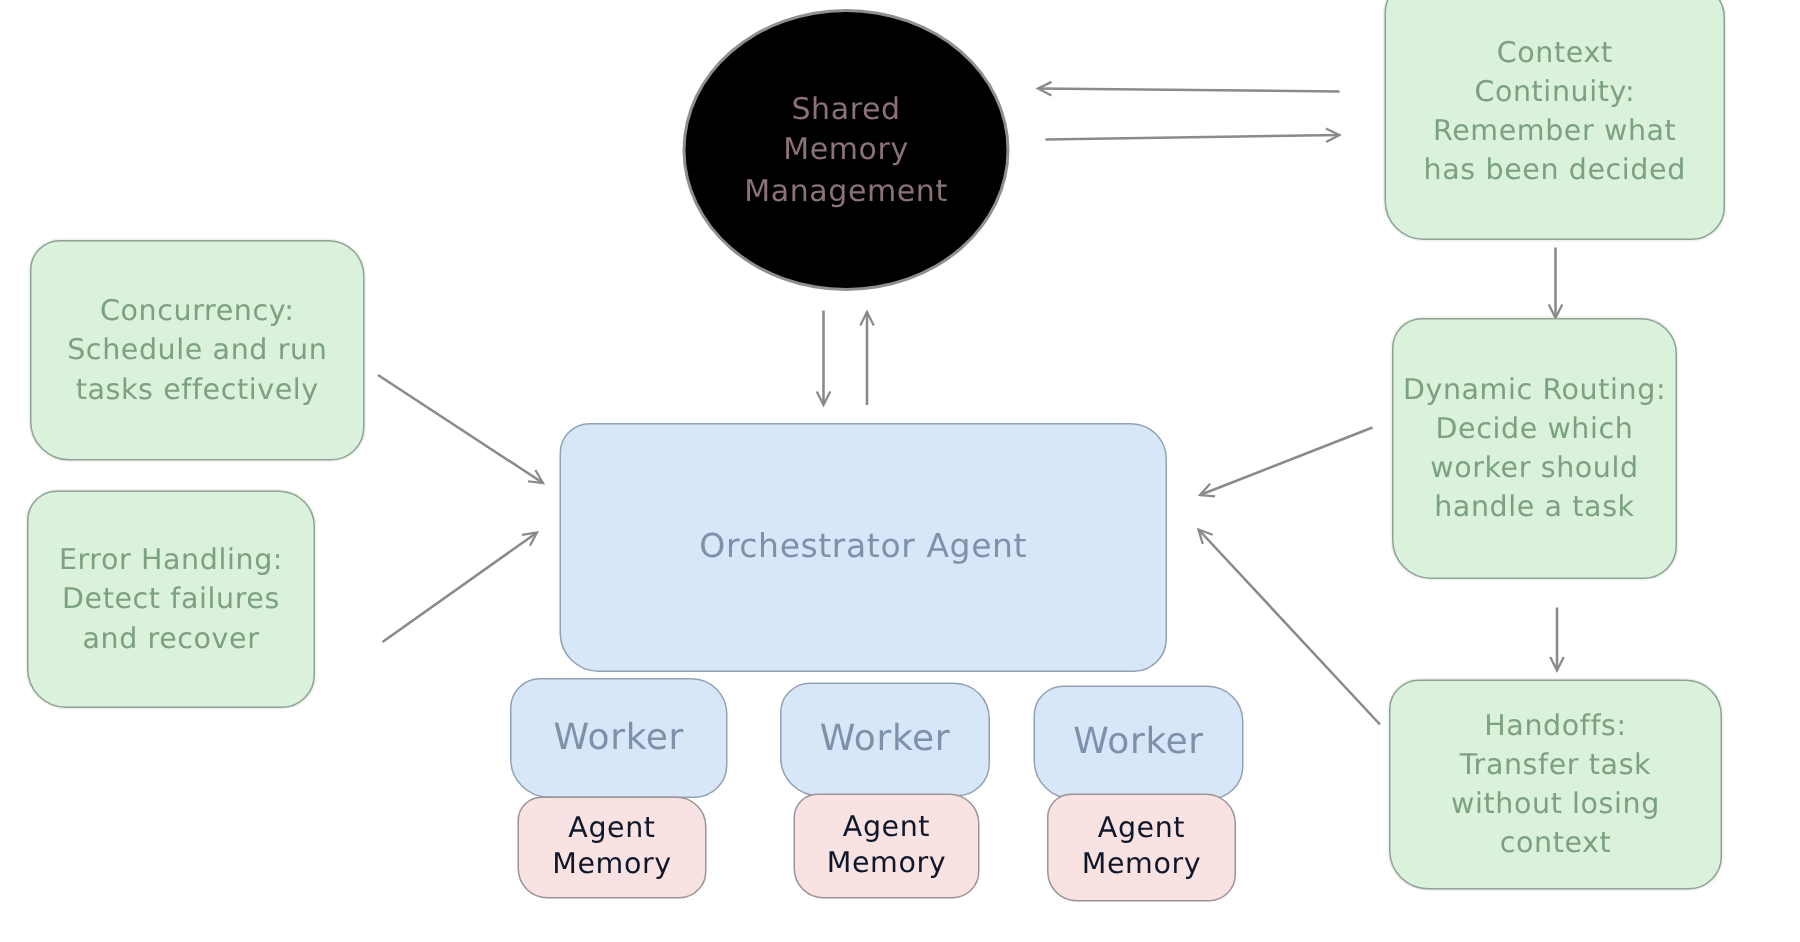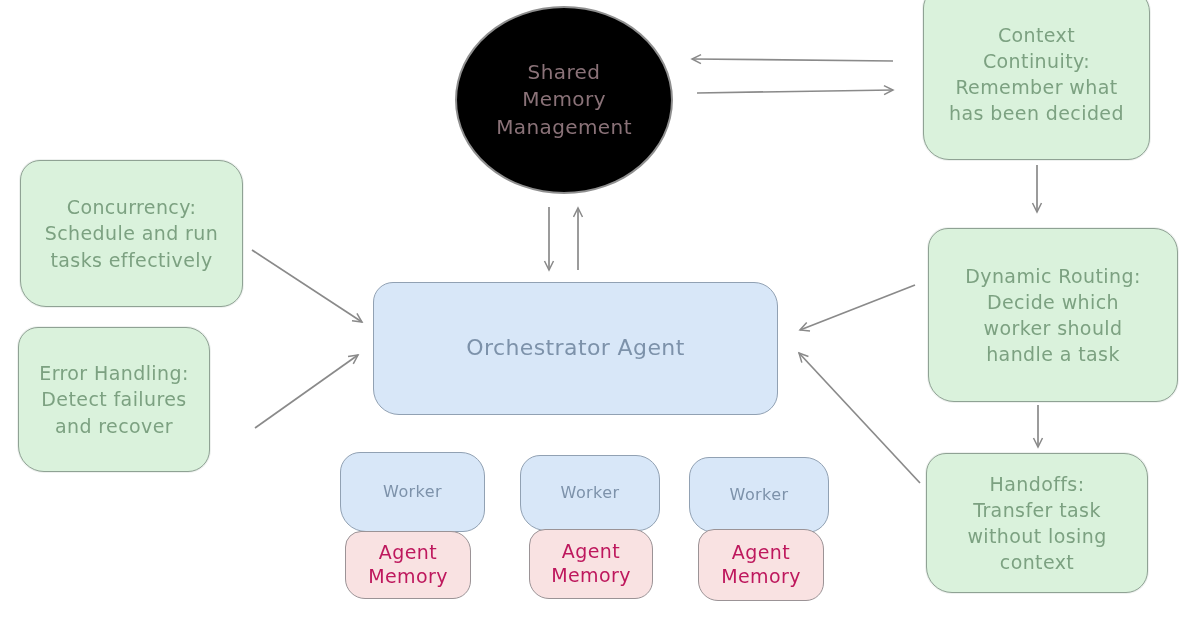--- a/index.html
+++ b/index.html
@@ -16,35 +16,35 @@
   .green{
     background:#daf2dc;border:1.6px solid #8fa294;color:#7ca181;
     border-radius:20px 24px 22px 26px;font-size:19px;
     box-shadow:0 0 0 1px rgba(143,162,148,0.15);
   }
   .blue{
     background:#d8e7f8;border:1.6px solid #91a1b3;color:#7d92aa;
     border-radius:20px 24px 22px 26px;
   }
   .pinkbox{
-    background:#f9e2e2;border:1.6px solid #9b9396;color:#be185d;
+    background:#f9e2e2;border:1.6px solid #9b9396;color:#0f172a;
     border-radius:16px 20px 18px 20px;font-size:19px;
   }
   .ellipse{
     background:#000000;border:2px solid #8f8f8f;color:#8a7278;
     border-radius:50%;font-size:20px;
   }
   #shared-memory{left:455px;top:6px;width:218px;height:188px;}
   #context-continuity{left:923px;top:-12px;width:227px;height:172px;font-size:19px;}
   #concurrency{left:20px;top:160px;width:223px;height:147px;}
   #error-handling{left:18px;top:327px;width:192px;height:145px;}
-  #orchestrator{left:373px;top:282px;width:405px;height:133px;font-size:22px;}
-  #dynamic-routing{left:928px;top:228px;width:250px;height:174px;}
+  #orchestrator{left:373px;top:282px;width:405px;height:166px;font-size:22px;}
+  #dynamic-routing{left:928px;top:212px;width:190px;height:174px;}
   #handoffs{left:926px;top:453px;width:222px;height:140px;}
-  .worker{font-size:16px;}
+  .worker{font-size:24px;}
   #worker-1{left:340px;top:452px;width:145px;height:80px;}
   #worker-2{left:520px;top:455px;width:140px;height:76px;}
   #worker-3{left:689px;top:457px;width:140px;height:76px;}
   .memory{font-size:19px;line-height:1.25;}
   #memory-1{left:345px;top:531px;width:126px;height:68px;}
   #memory-2{left:529px;top:529px;width:124px;height:70px;}
   #memory-3{left:698px;top:529px;width:126px;height:72px;}
   #edges{position:absolute;left:0;top:0;width:1200px;height:628px;pointer-events:none;}
 </style>
 </head>

